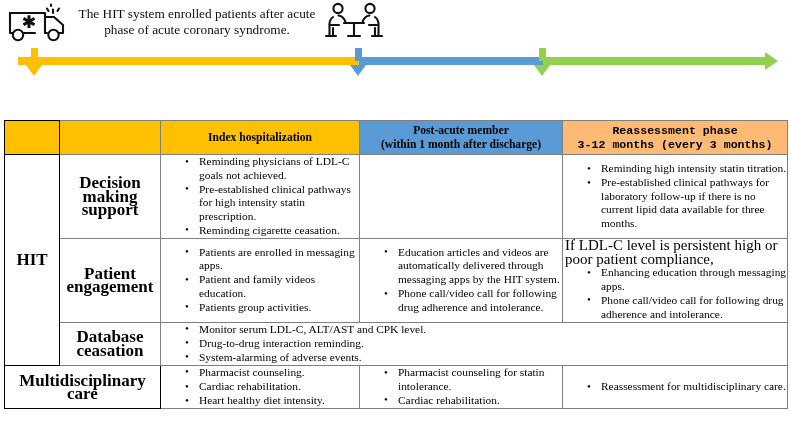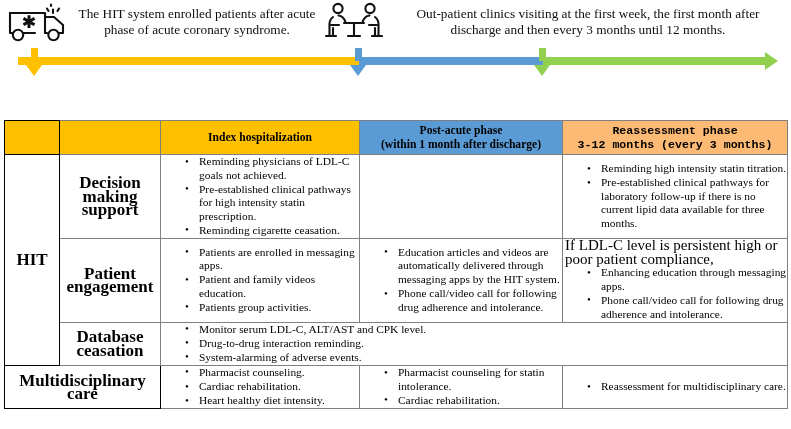--- a/index.html
+++ b/index.html
@@ -157,21 +157,20 @@
         <path d="M11 26 L11 34"></path>
         <path d="M53 26 L53 34"></path>
         <path d="M22 21 L42 21"></path>
         <path d="M32 21 L32 34"></path>
         <path d="M26 34 L38 34"></path>
         <path d="M4 34 L14 34"></path>
         <path d="M50 34 L60 34"></path>
       </g>
     </svg>
 
-    <div class="cap cap-2">Out-patient clinics visiting at the first week, the first month after discharge and then every 3 months until 12 months.</div>
 
     <div class="bar bar-y"></div>
     <div class="bar bar-b"></div>
     <div class="bar bar-g"></div>
 
     <div class="stem stem-y"></div>
     <div class="stem stem-b"></div>
     <div class="stem stem-g"></div>
 
     <div class="dart dart-y"></div>
@@ -188,21 +187,21 @@
       <col style="width:203px">
       <col style="width:225px">
     </colgroup>
 
     <tbody>
         <tr class="head">
       <td class="h-yellow outer"></td>
       <td class="h-yellow"></td>
       <td class="h-yellow">Index hospitalization</td>
       <td class="h-blue">
-        <div>Post-acute phase</div>
+        <div>Post-acute member</div>
         <div>(within 1 month after discharge)</div>
       </td>
       <td class="h-green">
         <div>Reassessment phase</div>
         <div>3-12 months (every 3 months)</div>
       </td>
     </tr>
 
     <tr>
       <td class="rowlabel outer" rowspan="3">HIT</td>

